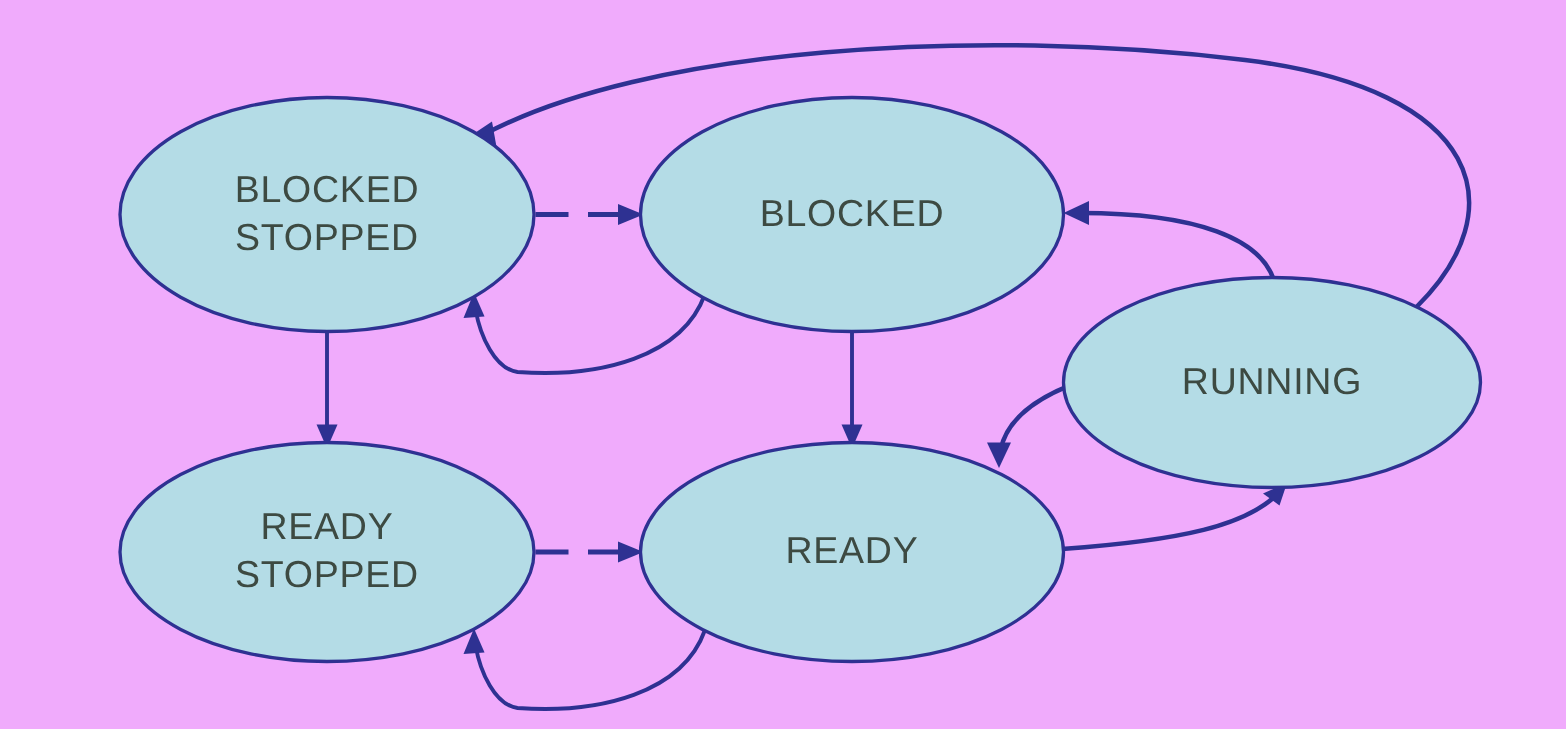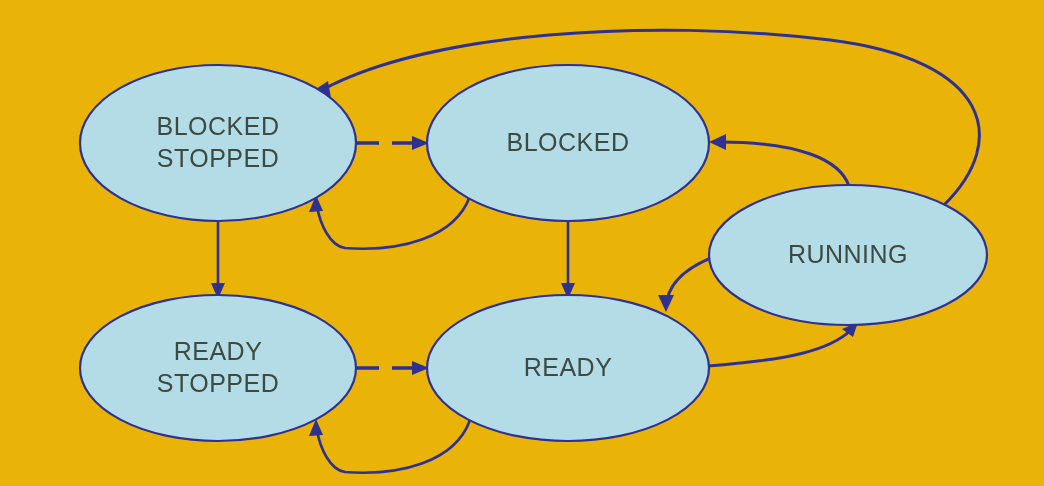--- a/index.html
+++ b/index.html
@@ -5,21 +5,21 @@
   html,body{margin:0;padding:0;}
   body{
     width:1044px;height:486px;
     background:#ffffff;
     font-family:"Liberation Sans", sans-serif;
     overflow:hidden;
   }
   #diagram-root{
     position:relative;
     width:1044px;height:486px;
-    background:#eab308;
+    background:#f0abfc;
   }
   #diagram-svg{
     position:absolute;left:0;top:0;
     width:1044px;height:486px;
   }
   .node-ellipse{
     fill:#b4dce6;
     stroke:#2e3192;
     stroke-width:2.2;
   }

